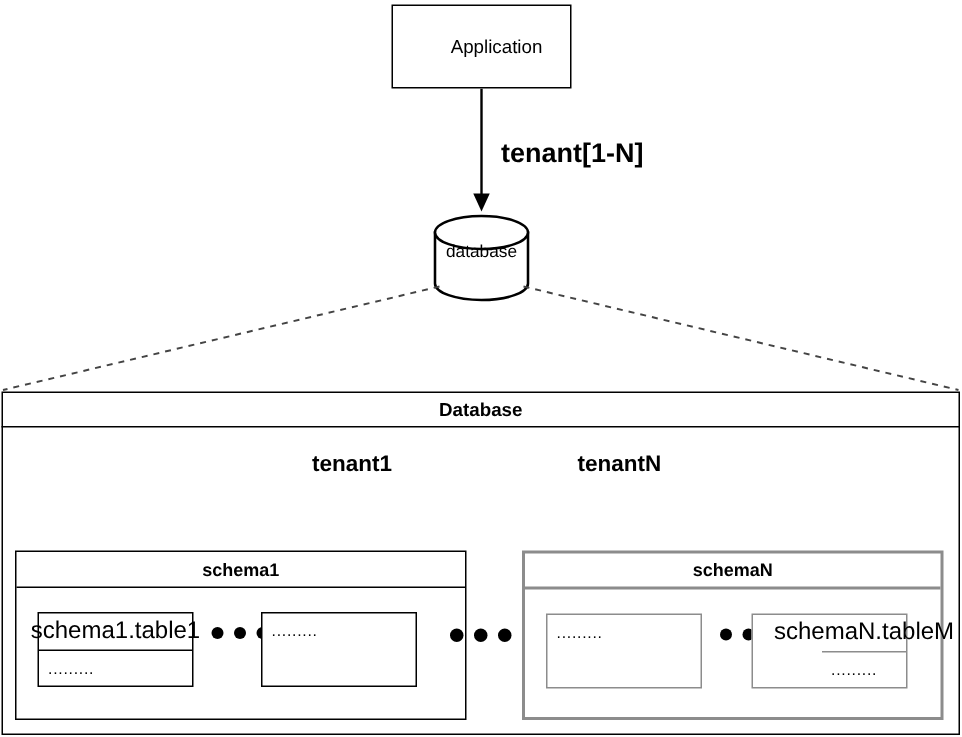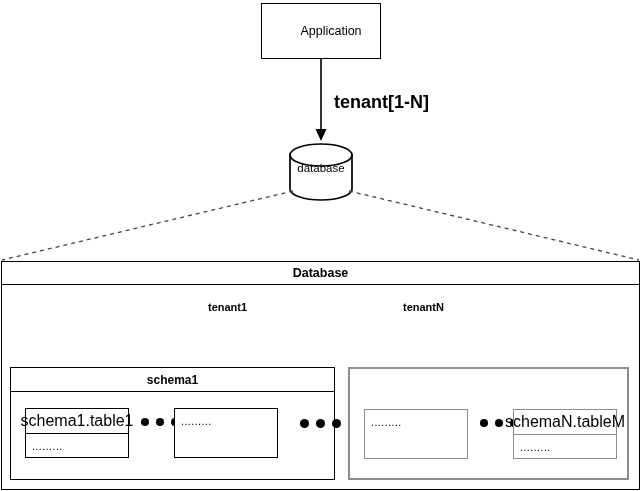--- a/index.html
+++ b/index.html
@@ -55,25 +55,25 @@
   .db-panel-title {
     left: 1px; top: 262px; width: 639px; height: 23px;
     display: flex; align-items: center; justify-content: center;
     font-size: 12.5px; font-weight: bold;
     border-bottom: 1.6px solid #000;
   }
 
   
   .tenant1-label {
     left: 208px; top: 301px;
-    font-size: 11px; font-weight: bold; white-space: nowrap;
+    font-size: 15px; font-weight: bold; white-space: nowrap;
   }
   .tenantn-label {
-    left: 403px; top: 301px;
-    font-size: 11px; font-weight: bold; white-space: nowrap;
+    left: 385px; top: 301px;
+    font-size: 15px; font-weight: bold; white-space: nowrap;
   }
 
   
   .schema-group { background: #fff; }
   .schema-group.dark { border: 1.6px solid #000; }
   .schema-group.gray { border: 2px solid #8c8c8c; }
 
   .schema-title {
     position: absolute; left: 0; top: 0; width: 100%; height: 24px;
     display: flex; align-items: center; justify-content: center;
@@ -154,21 +154,21 @@
 <div class="abs tenant-n-label">tenant[1-N]</div>
 
 <div class="abs cyl-label">database</div>
 
 <div class="abs db-panel"></div>
 <div class="abs db-panel-title">Database</div>
 
 <div class="abs tenant1-label">tenant1</div>
 <div class="abs tenantn-label">tenantN</div>
 
-<div class="abs schema-group dark" style="left:10px; top:367px; width:325px; height:113px;">
+<div class="abs schema-group dark" style="left:10px; top:367px; width:301px; height:113px;">
   <div class="schema-title">schema1</div>
 
   <div class="table-box dark" style="left:14px; top:40px;">
     <div class="table-name">schema1.table1</div>
     <div class="table-body">.........</div>
   </div>
 
   <div class="dots" style="left:130px; top:50px;">
     <i></i>
       <i></i>
@@ -180,28 +180,29 @@
   </div>
 </div>
 
 <div class="abs dots big" style="left:300px; top:419px;">
   <i></i>
     <i></i>
     <i></i>
 </div>
 
 <div class="abs schema-group gray" style="left:348px; top:367px; width:281px; height:113px;">
+  <div class="schema-title">schemaN</div>
 
   <div class="table-box gray" style="left:14px; top:40px;">
     <div class="table-body">.........</div>
   </div>
 
   <div class="dots" style="left:130px; top:50px;">
     <i></i>
       <i></i>
       <i></i>
   </div>
 
-  <div class="table-box gray" style="left:163px; top:40px;">
+  <div class="table-box gray" style="left:151px; top:40px;padding-left:46px;">
     <div class="table-name">schemaN.tableM</div>
     <div class="table-body">.........</div>
   </div>
 </div>
 
 </body></html>

